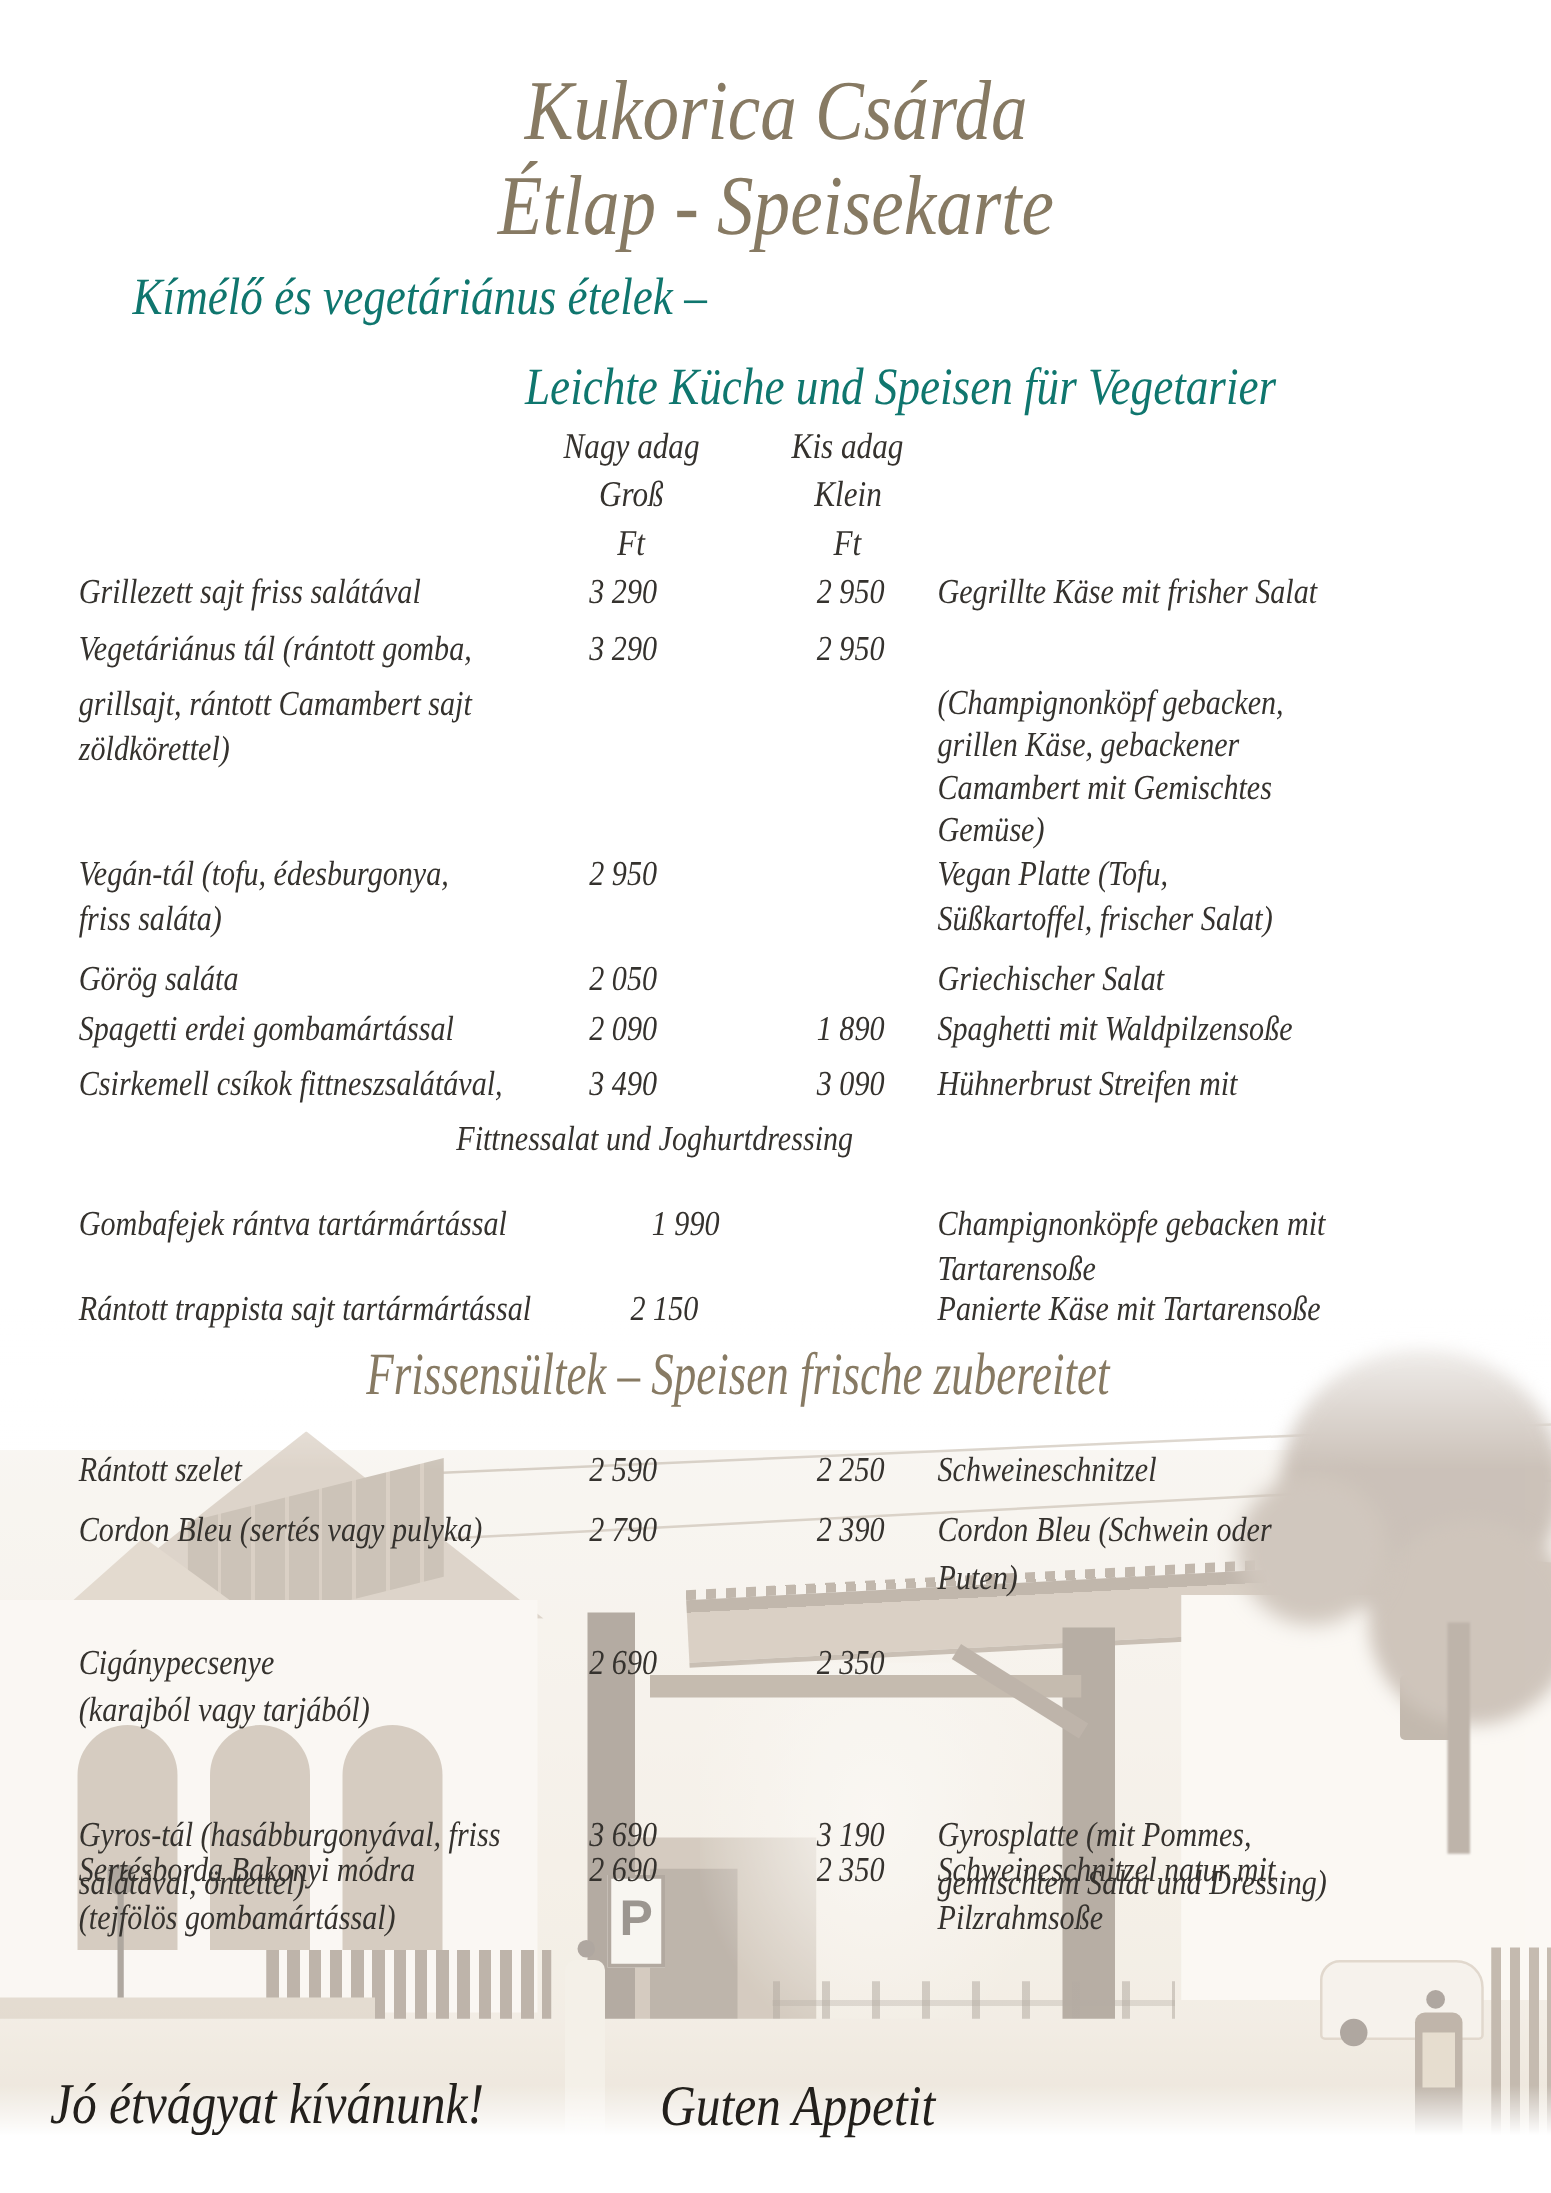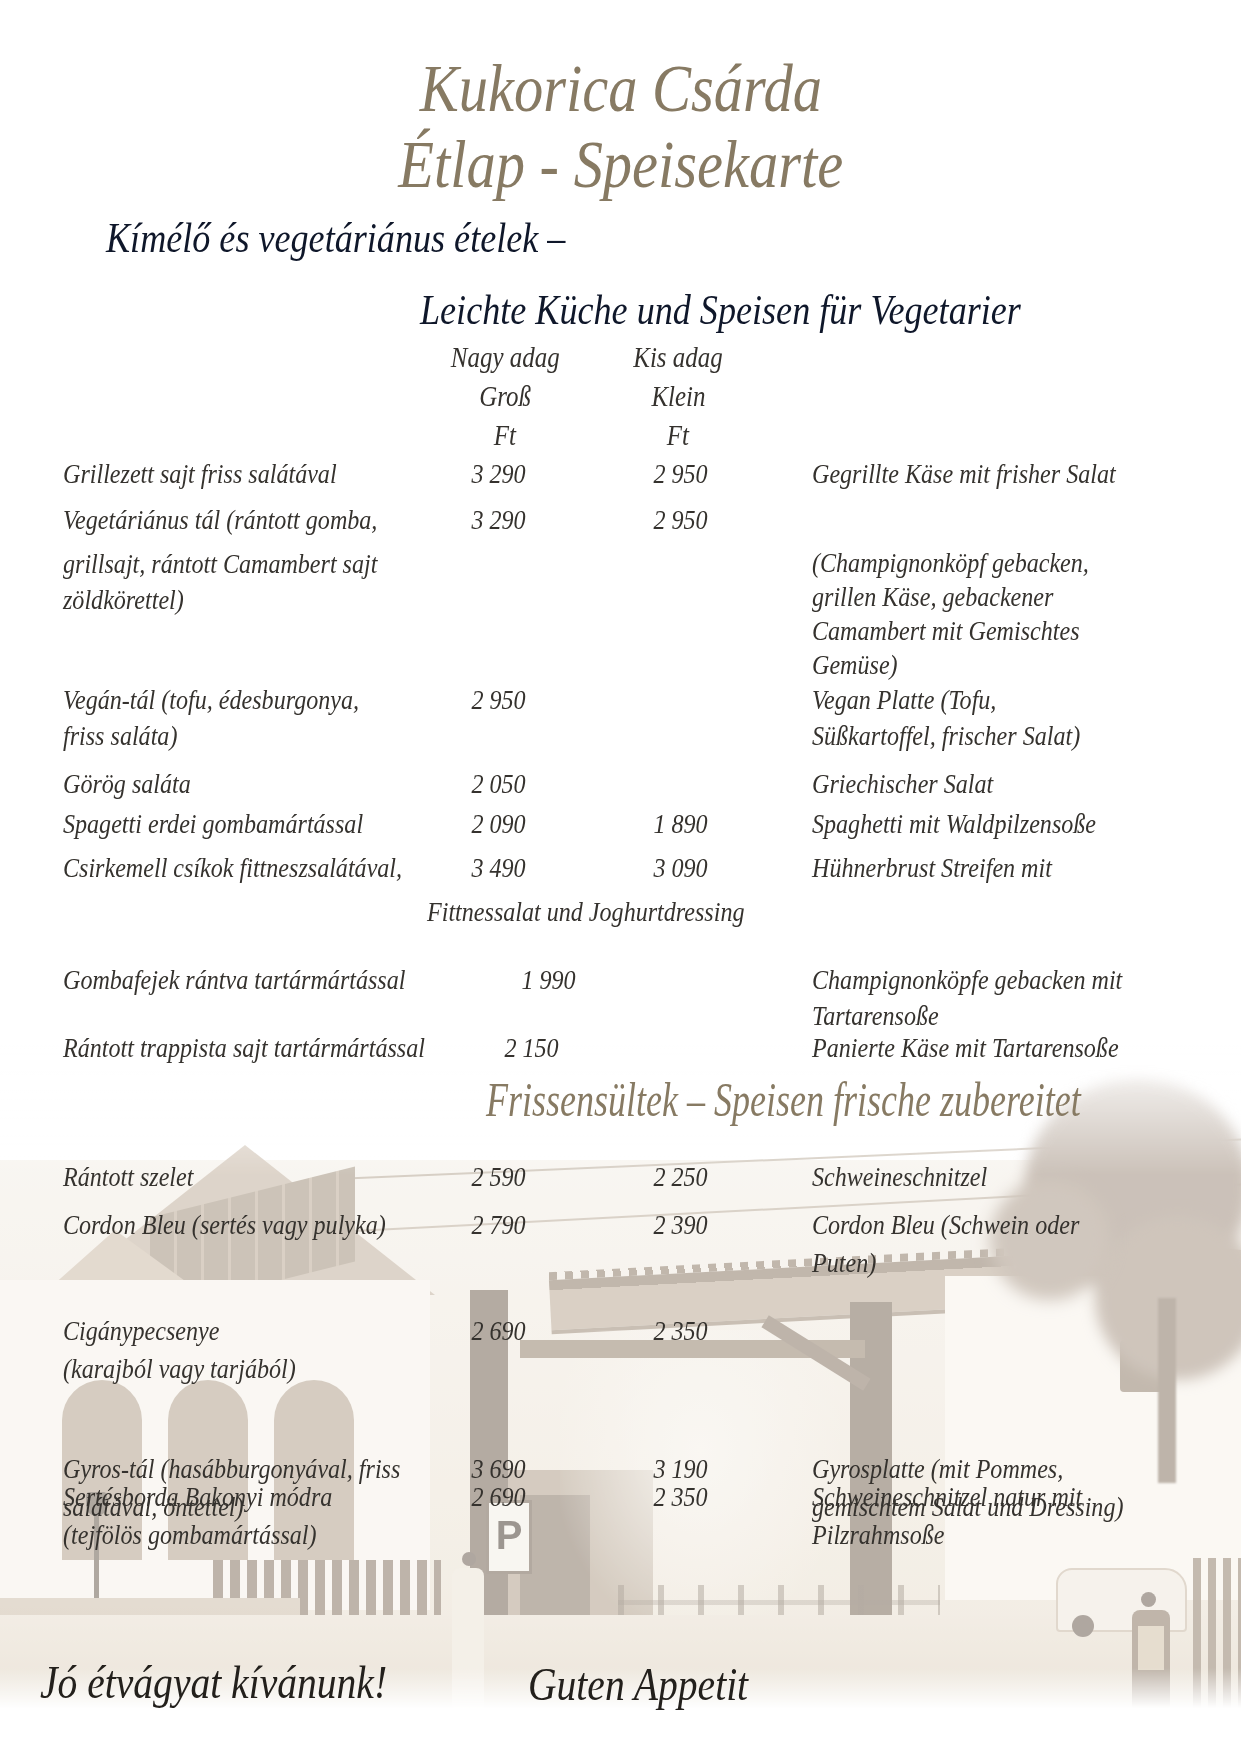--- a/index.html
+++ b/index.html
@@ -11,38 +11,38 @@
   }
   
   .tx{display:inline-block;transform:scaleX(.86);transform-origin:0 50%;white-space:pre;}
   .ctr .tx{transform-origin:50% 50%;}
   .sq .tx{transform:scaleX(.75);transform-origin:50% 50%;}
 
   
   .title{position:absolute;left:0;width:100%;text-align:center;color:#877a63;
          font-size:68px;line-height:76px;}
   .t1{top:50px;} .t2{top:126px;}
-  .subhead{position:absolute;color:#0f172a;font-size:42px;line-height:48px;}
+  .subhead{position:absolute;color:#0f766e;font-size:42px;line-height:48px;}
   .sub-hu{left:106px;top:214px;}
   .sub-de{left:420px;top:286px;}
-  .sec2head{position:absolute;top:1072px;left:0;width:1180px;text-align:right;
+  .sec2head{position:absolute;top:1072px;left:0;width:1180px;text-align:center;
             color:#877a63;font-size:48px;}
 
   
   .colhead{position:absolute;top:338px;width:200px;text-align:center;
            font-size:29px;line-height:39px;}
   .colhead.large{left:405px;} .colhead.small{left:578px;}
 
   
   .row{position:absolute;left:63px;width:1130px;display:flex;align-items:flex-start;
        font-size:28px;line-height:36px;z-index:2;}
   .c-hu{width:385px;}
   .c-p1{width:100px;text-align:center;}
   .c-p2{width:140px;margin-left:62px;text-align:center;}
-  .c-de{width:373px;margin-left:62px;}
+  .c-de{width:373px;}
   .tight .c-de{line-height:34px;}
   .s2row{line-height:38px;}
   .shift50 .c-p1 .tx{transform:translateX(50px) scaleX(.86);}
   .shift33 .c-p1 .tx{transform:translateX(33px) scaleX(.86);}
 
   
   .foot{position:absolute;font-size:46px;color:#23201c;z-index:3;}
   .foot-hu{left:40px;top:1656px;}
   .foot-de{left:528px;top:1658px;}
 

